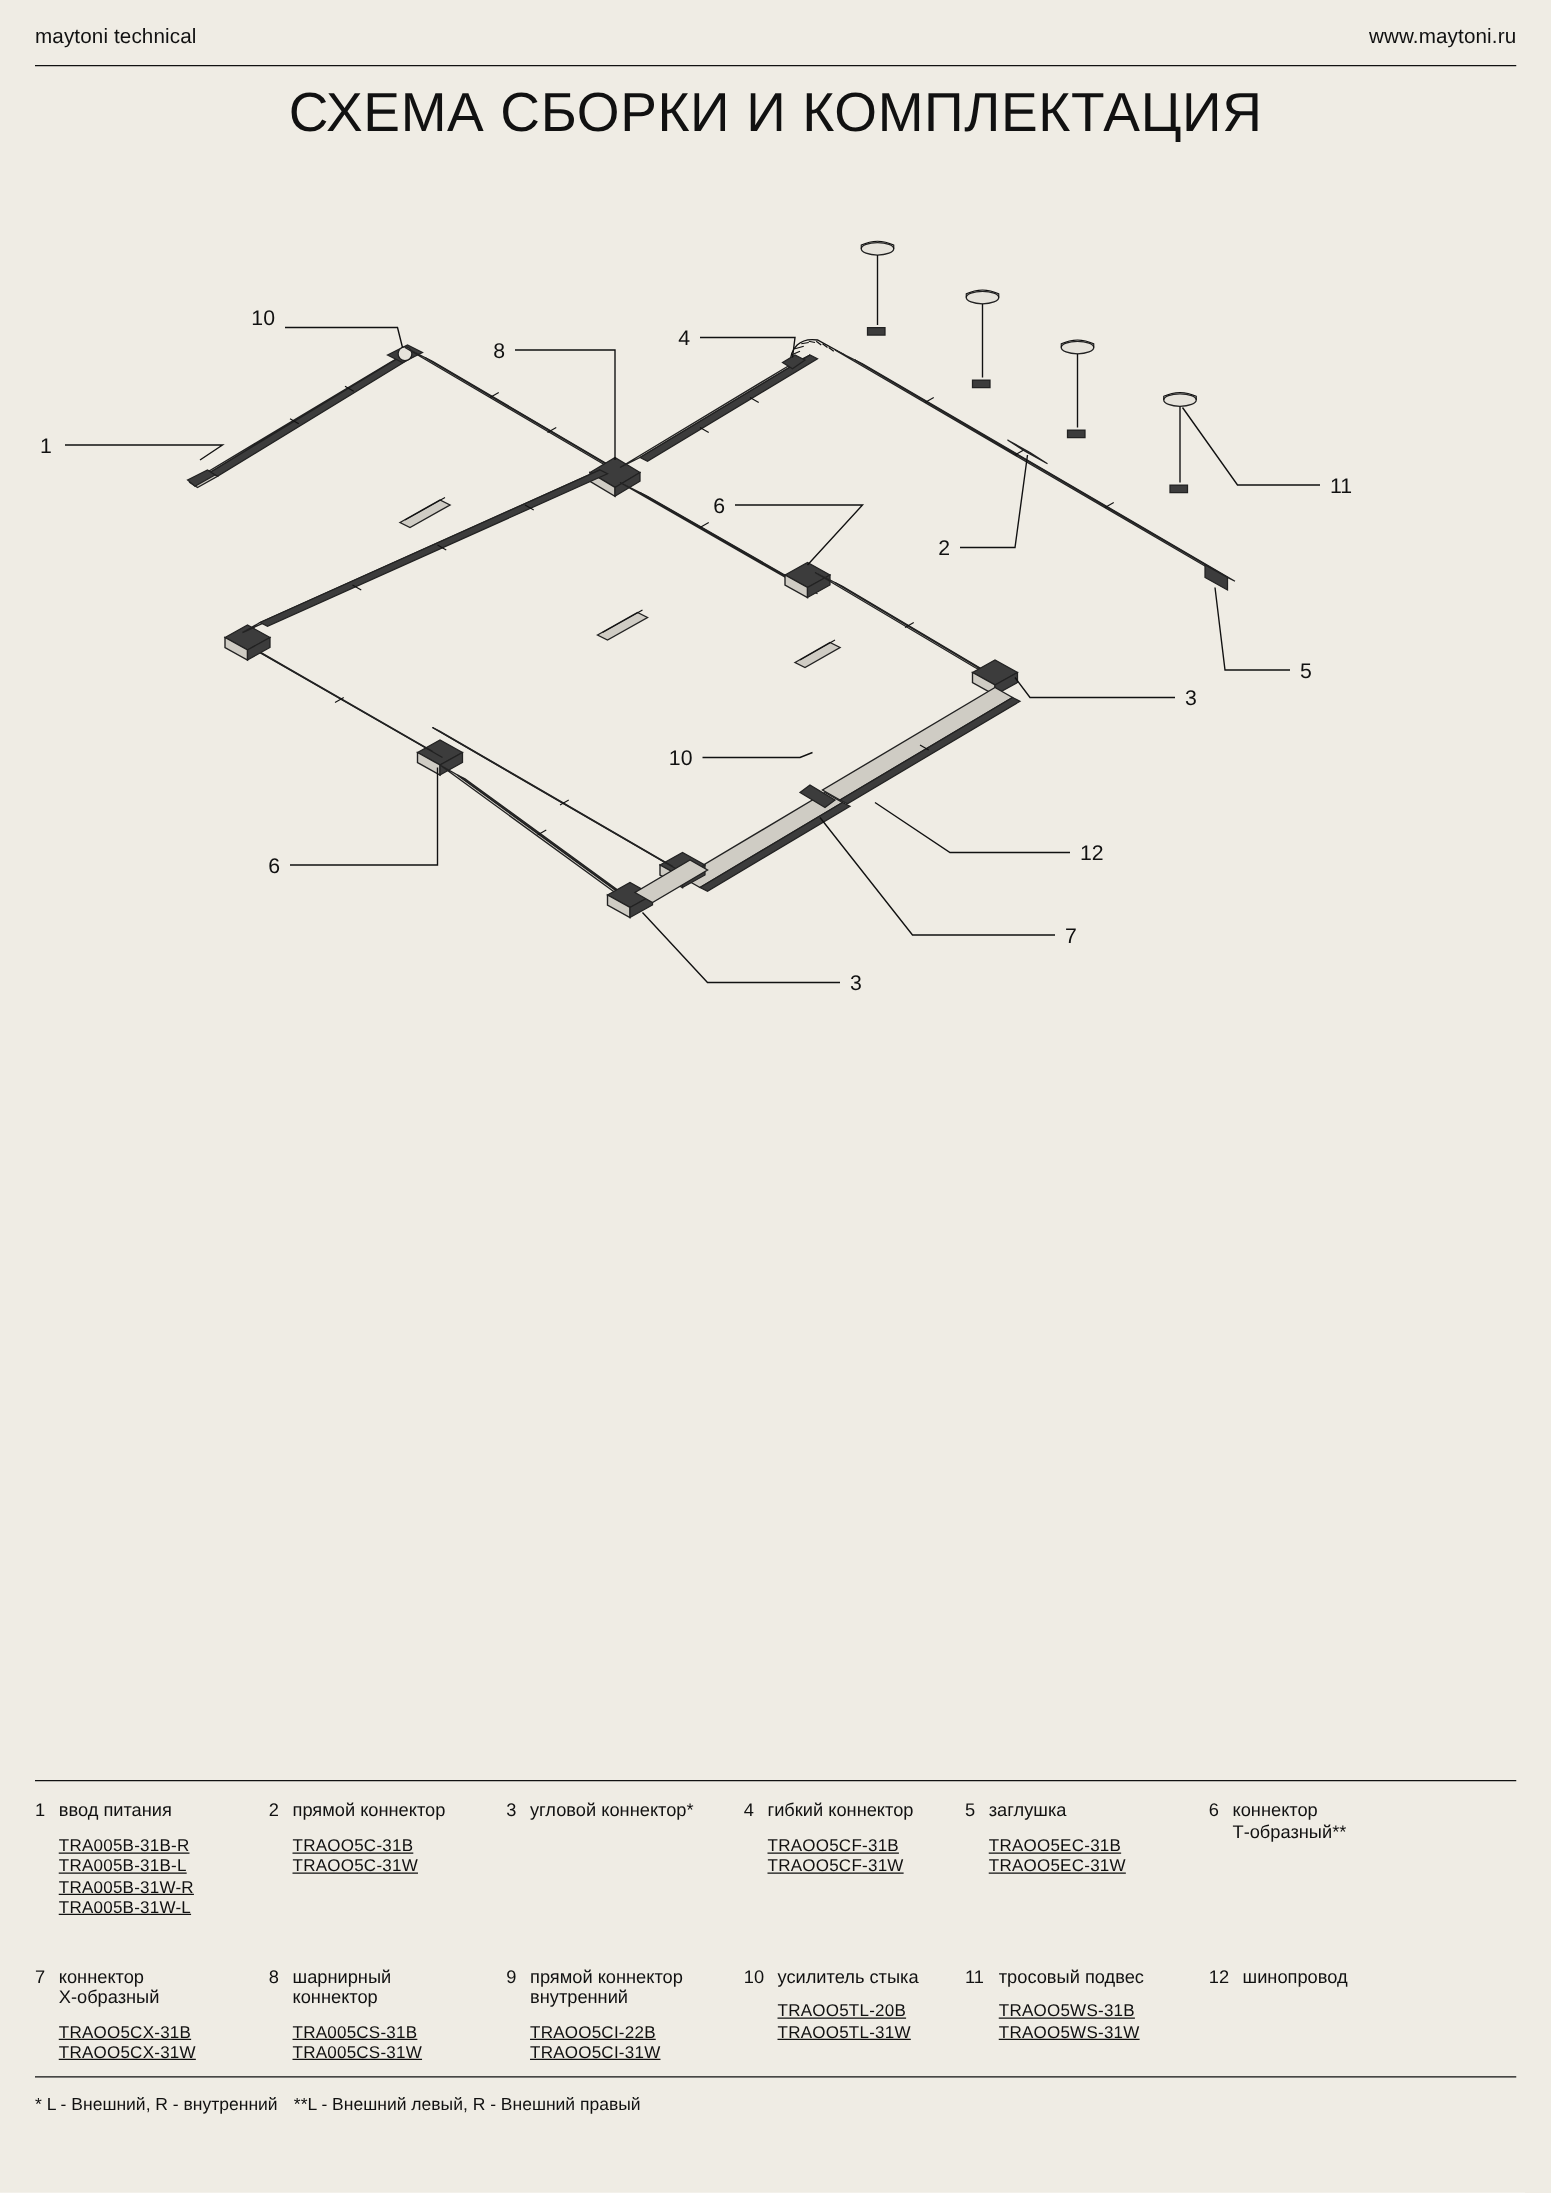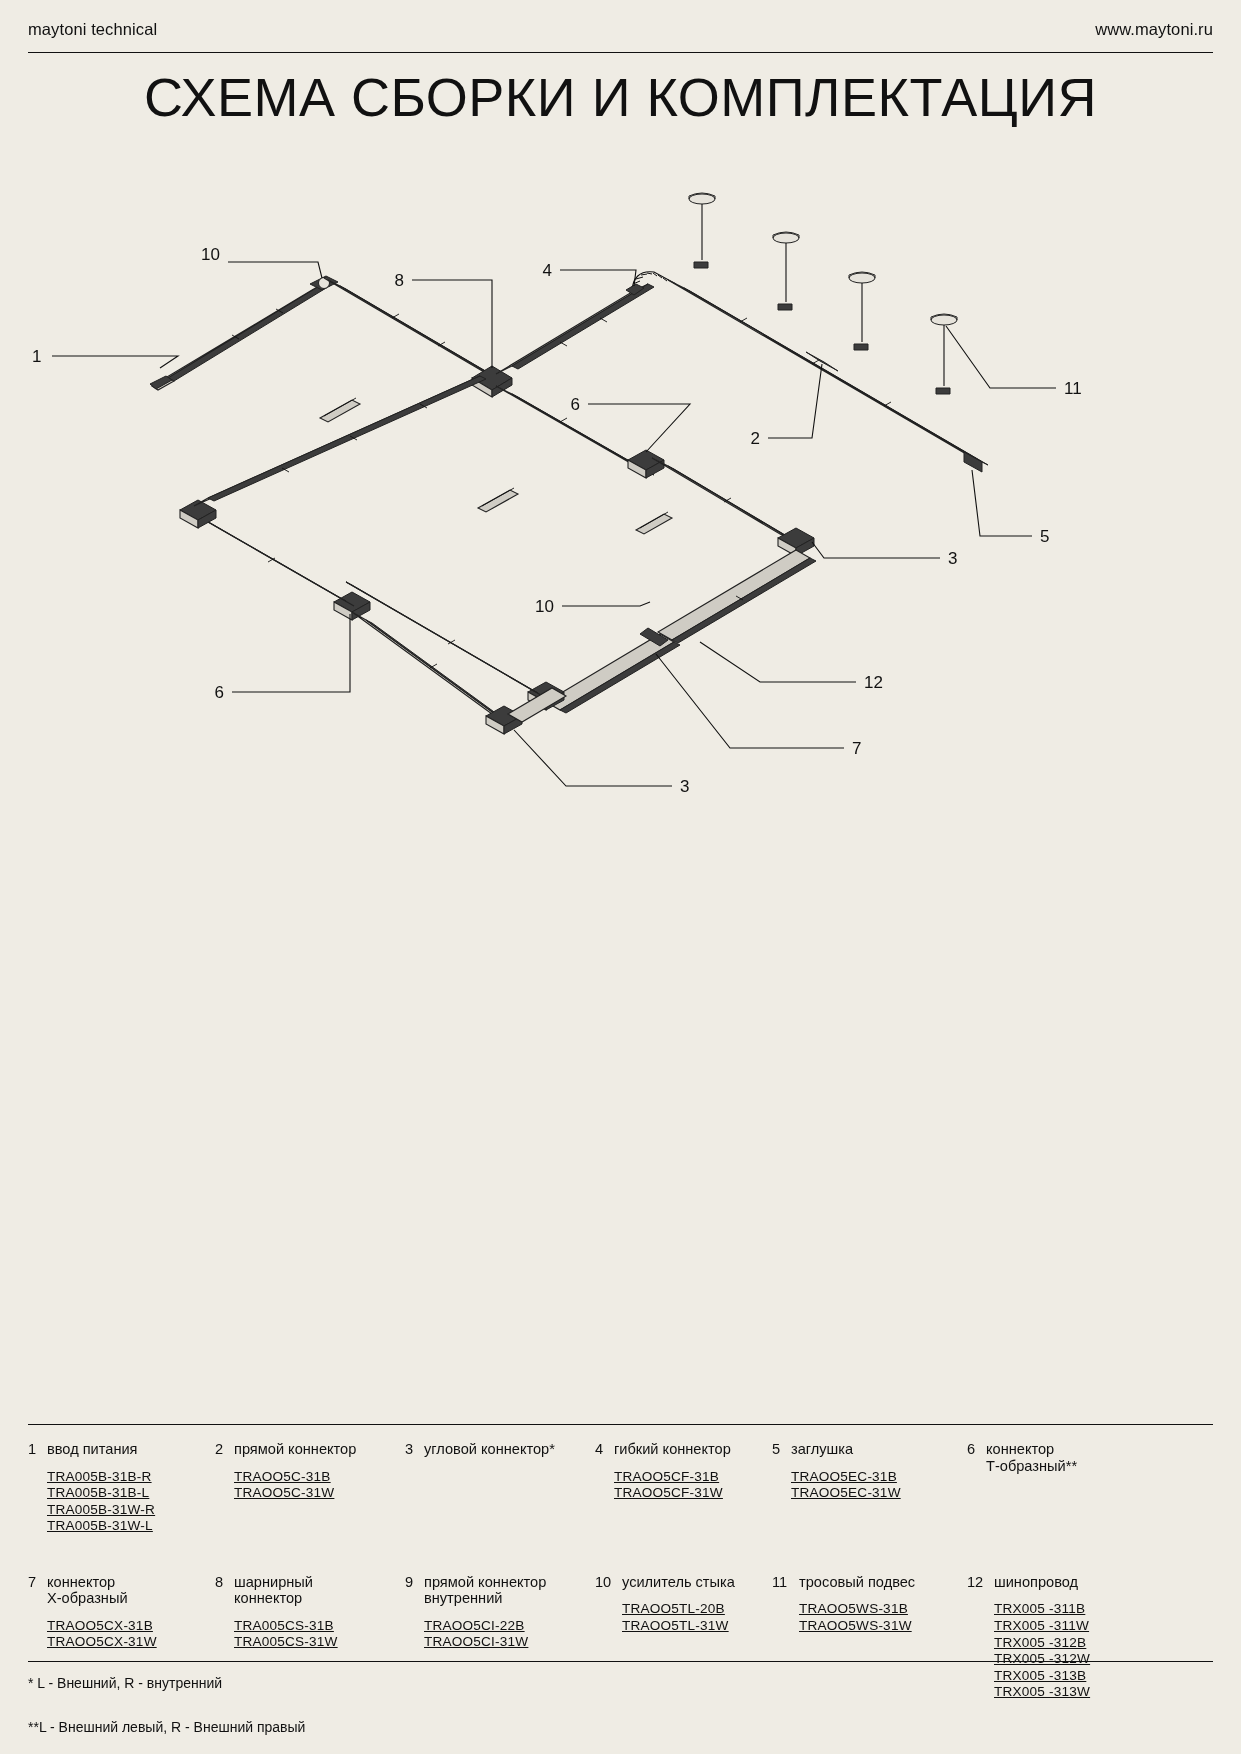--- a/index.html
+++ b/index.html
@@ -41,21 +41,21 @@
     left: 28px; top: 52px;
     width: 1185px;
     height: 1px;
     background: #111;
   }
   .title {
     position: absolute;
     left: 0; top: 66px;
     width: 1241px;
     text-align: center;
-    font-size: 54px;
+    font-size: 44px;
     letter-spacing: 0.5px;
     font-weight: 400;
   }
 
   
   .diagram {
     position: absolute;
     left: 0; top: 150px;
     width: 1241px;
     height: 720px;
@@ -109,24 +109,23 @@
     left: 28px; top: 1661px;
     width: 1185px;
     height: 1px;
     background: #111;
   }
   .footnotes {
     position: absolute;
     left: 28px; top: 1674px;
     width: 1185px;
     display: flex;
-    gap: 26px;
+    gap: 13px;
     font-size: 14px;
     line-height: 18px;
-    flex-direction: column;
   }
 </style>
 </head>
 <body>
 
 <div class="page">
 
   <div class="header">
     <span>maytoni technical</span>
     <span>www.maytoni.ru</span>
@@ -514,28 +513,20 @@
           <div>TRAOO5WS-31B</div>
           <div>TRAOO5WS-31W</div>
         </div>
       </div>
 
       <div class="legend-cell" style="width:200px">
         <div class="legend-head">
           <span class="legend-num" style="min-width:20px">12</span>
           <span>шинопровод</span>
         </div>
-        <div class="legend-codes" style="padding-left:27px">
-          <div>TRX005 -311B</div>
-          <div>TRX005 -311W</div>
-          <div>TRX005 -312B</div>
-          <div>TRX005 -312W</div>
-          <div>TRX005 -313B</div>
-          <div>TRX005 -313W</div>
-        </div>
       </div>
 
     </div>
   </div>
 
   <div class="legend-rule-bottom"></div>
 
   <div class="footnotes">
     <span class="footnote">* L - Внешний, R - внутренний</span>
     <span class="footnote">**L - Внешний левый, R - Внешний правый</span>

